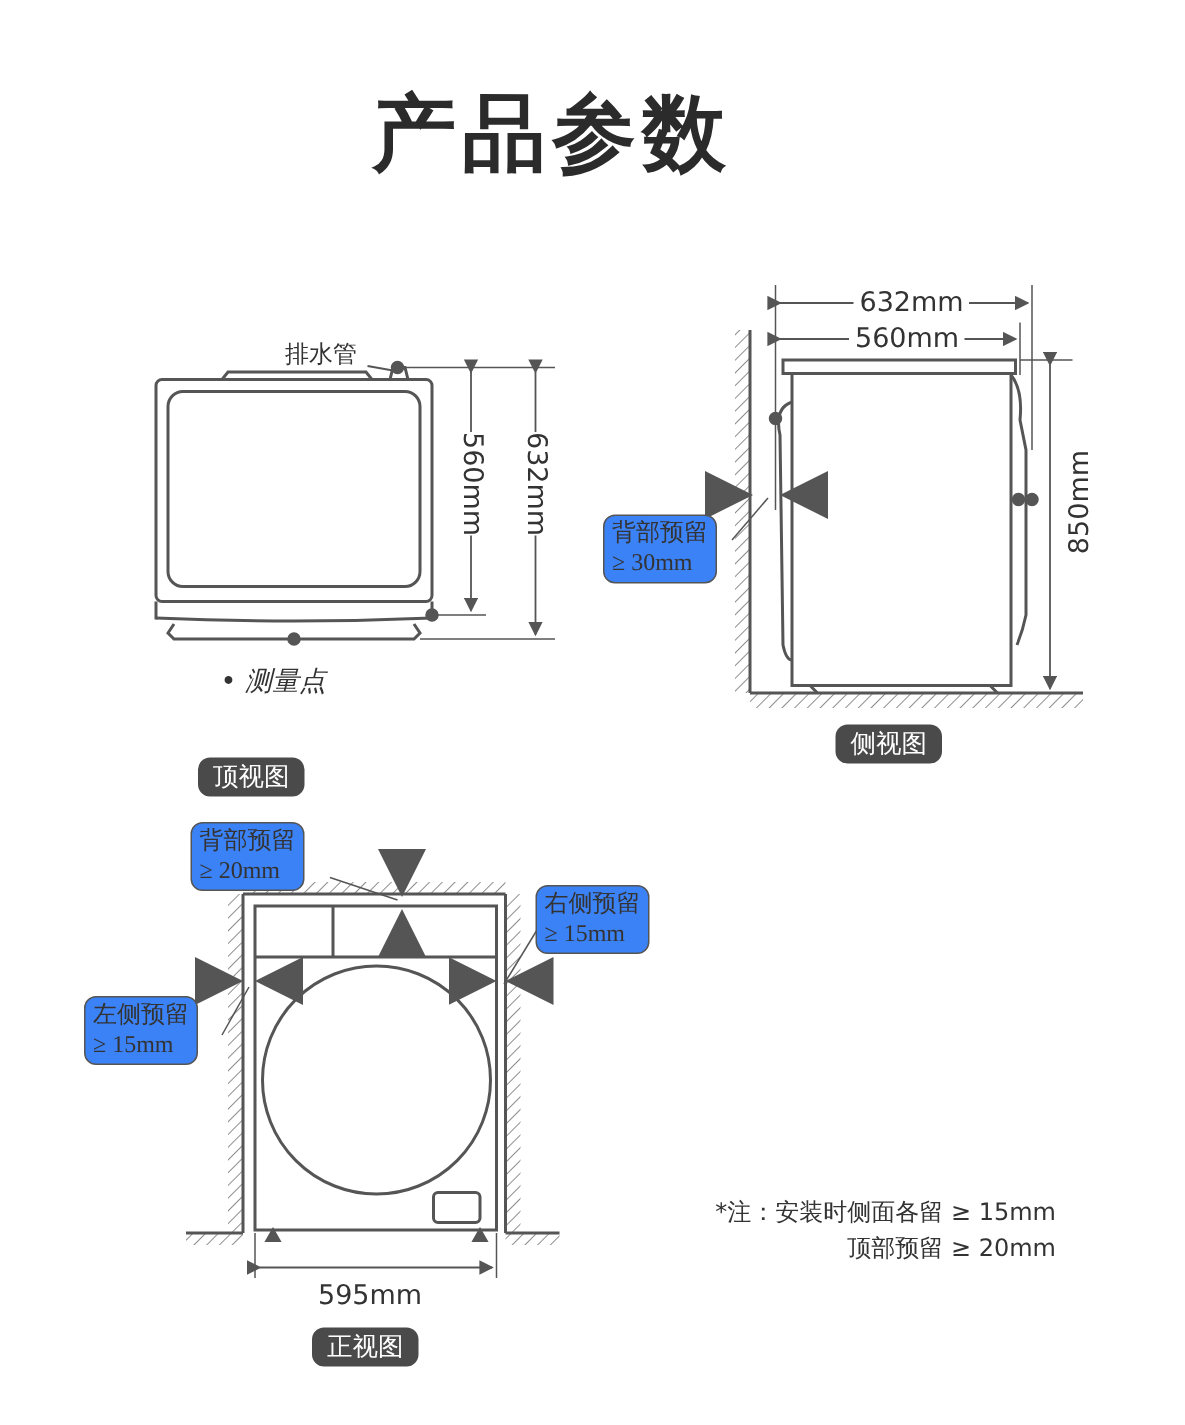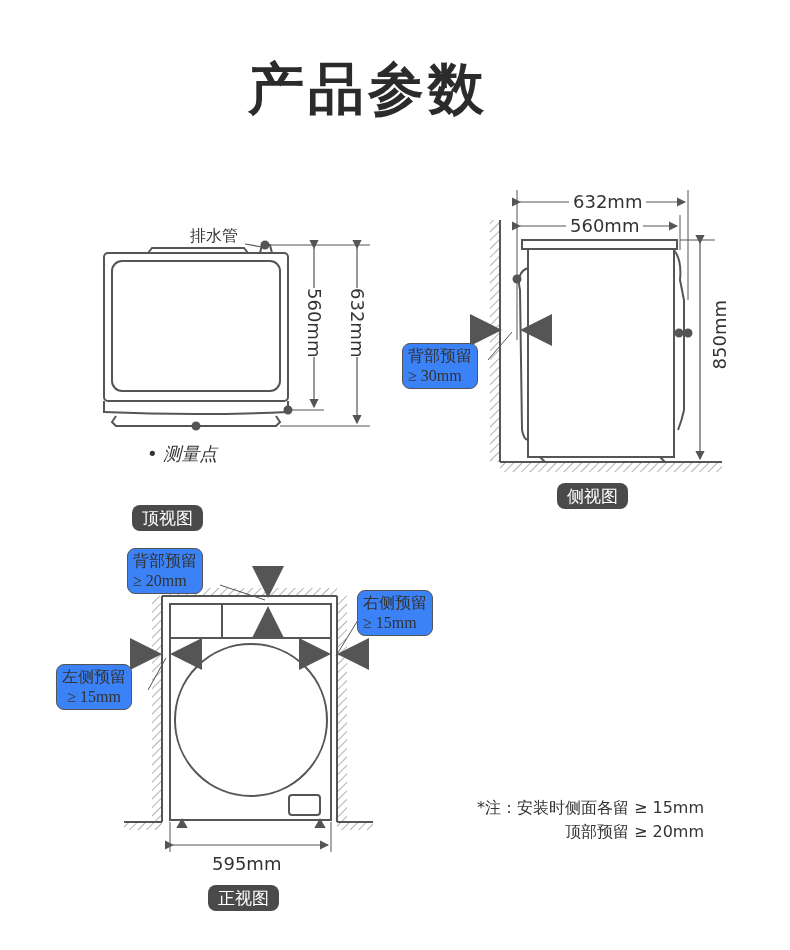--- a/index.html
+++ b/index.html
@@ -122,21 +122,21 @@
 <div class="badge" style="left:557px; top:483px;">侧视图</div>
 
 <div class="callout" style="left:127px; top:548px;">
   <div>背部预留</div>
   <div>≥ 20mm</div>
 </div>
 <div class="callout" style="left:357px; top:590px;">
   <div>右侧预留</div>
   <div>≥ 15mm</div>
 </div>
-<div class="callout" style="left:56px; top:664px;text-align:center;">
+<div class="callout" style="left:56px; top:664px;">
   <div>左侧预留</div>
   <div>≥ 15mm</div>
 </div>
 <div class="lbl" style="left:212px; top:853px; font-size:18px;">595mm</div>
 <div class="badge" style="left:208px; top:885px;">正视图</div>
 
 <div class="note" style="top:776px;margin-top:20px;">
   <div>*注：安装时侧面各留 ≥ 15mm</div>
   <div>顶部预留 ≥ 20mm</div>
 </div>

